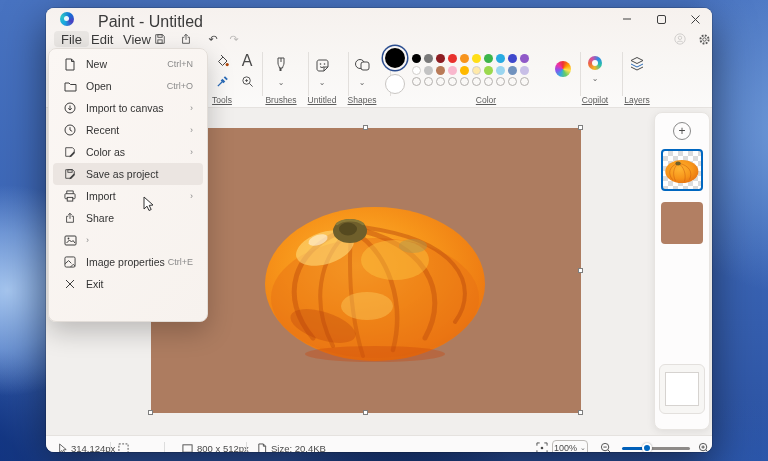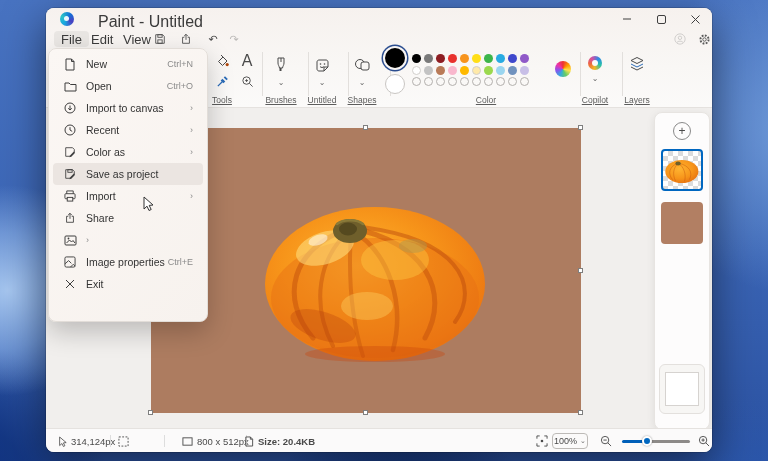--- a/index.html
+++ b/index.html
@@ -85,21 +85,21 @@
     background:
       repeating-conic-gradient(#dcdcdc 0% 25%, #ffffff 0% 50%);
     background-size:10px 10px; }
   .lt-pumpkin svg { position:absolute; left:2px; top:5px; width:34px; height:28px; }
   .lt-bg { top:89px; }
   .bottom-thumb-frame { position:absolute; left:4px; top:251px; width:46px; height:50px;
     border:1px solid #e3e0dd; border-radius:6px; background:#f7f6f4; }
   .bottom-thumb { position:absolute; left:5px; top:7px; width:34px; height:34px; background:#fff; border:1px solid #d6d3d0; }
 
   
-  .statusbar { position:absolute; left:0; bottom:0; width:100%; height:24px; background:#fbfafa;
+  .statusbar { position:absolute; left:0; bottom:0; width:100%; height:17px; background:#fbfafa;
     border-top:1px solid #e5e2df; font-size:9.5px; color:#4a4a4a; }
   .sb-item { position:absolute; top:0; height:24px; display:flex; align-items:center; gap:4px; }
   .sb-div { position:absolute; top:6px; width:1px; height:12px; background:#ddd; }
   .zoom-box { position:absolute; left:506px; top:4px; width:36px; height:16px; border:1px solid #bdbab7;
     border-radius:4px; display:flex; align-items:center; justify-content:center; gap:3px; font-size:9px; }
   .slider { position:absolute; left:576px; top:11px; width:68px; height:2.5px; border-radius:2px;
     background:linear-gradient(90deg, #005fb8 0 37%, #8d8a88 37%); }
   .slider-thumb { position:absolute; left:-5px; top:-4px; width:10px; height:10px; border-radius:50%;
     background:#0067c0; border:2px solid #fff; box-shadow:0 0 2px rgba(0,0,0,.4); transform:translateX(25px); }
 
@@ -389,21 +389,21 @@
         </svg>
     </div>
     <div class="sb-div" style="left:118px;"></div>
     <div class="sb-item" style="left:136px;">
       <svg width="11" height="11" viewBox="0 0 12 12">
           <rect x="1" y="2" width="10" height="8" fill="none" stroke="#4a4a4a"></rect>
         </svg>
       <span>800 x 512px</span>
     </div>
     <div class="sb-div" style="left:200px;"></div>
-    <div class="sb-item" style="left:198px;font-weight:bold;">
+    <div class="sb-item" style="left:211px;">
       <svg width="10" height="11" viewBox="0 0 11 12">
           <path d="M2,1 H7 L9.5,3.5 V11 H2 Z" fill="none" stroke="#4a4a4a"></path>
           <path d="M7,1 V3.5 H9.5" fill="none" stroke="#4a4a4a"></path>
         </svg>
       <span>Size: 20.4KB</span>
     </div>
     <div class="sb-item" style="left:490px;">
       <svg width="12" height="12" viewBox="0 0 13 13">
           <path d="M1,4 V1 H4 M9,1 H12 V4 M12,9 V12 H9 M4,12 H1 V9" fill="none" stroke="#4a4a4a"></path>
           <circle cx="6.5" cy="6.5" r="1.4" fill="#4a4a4a"></circle>

